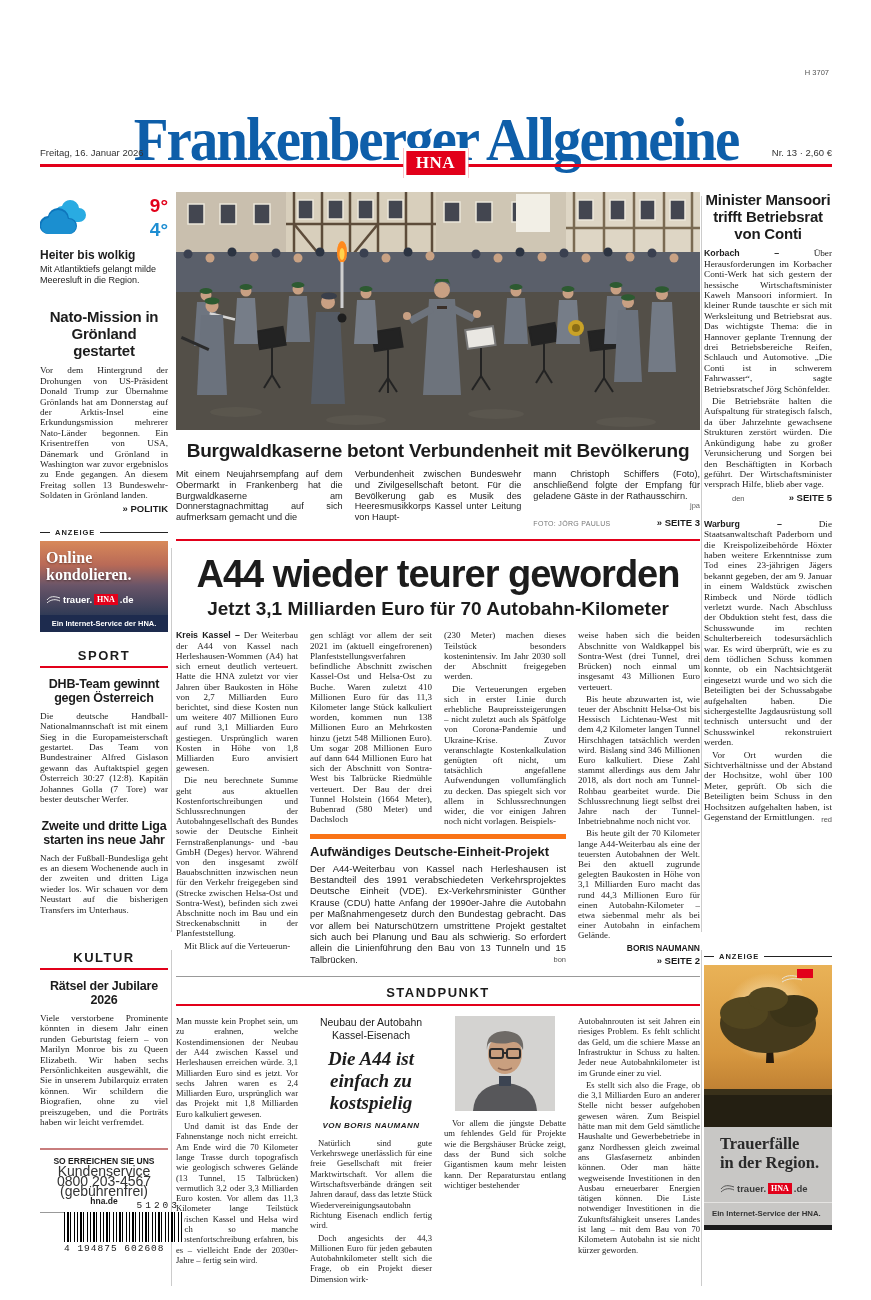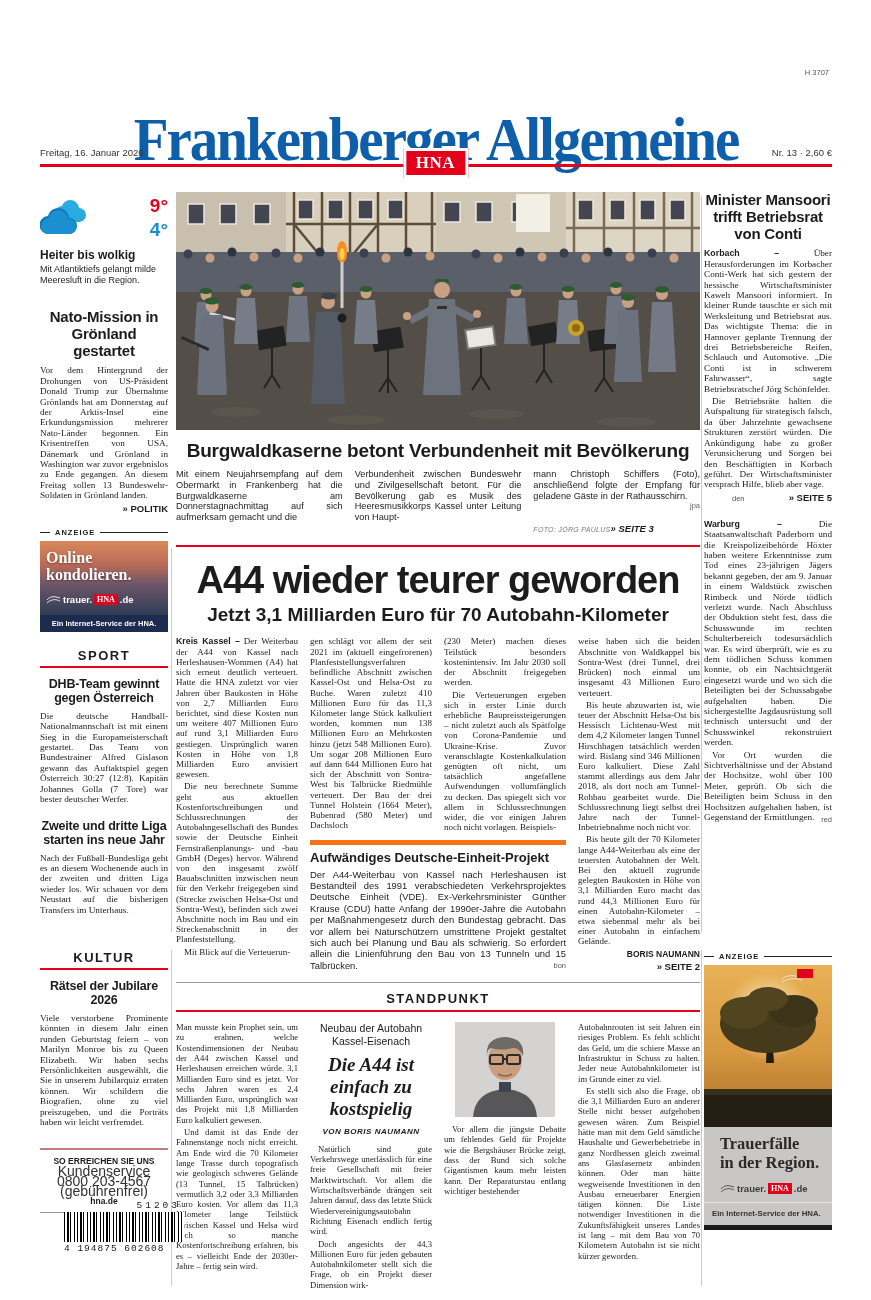--- a/index.html
+++ b/index.html
@@ -66,21 +66,21 @@
   .ad2-panel .adt{font-family:"Liberation Serif",serif;font-weight:bold;color:#2a2a2a;
       font-size:16.5px;line-height:1.15;}
   .ad2-panel .logo-row{color:#3a3a3a;}
   .ad2-foot{background:#c8c7c5;color:#333;font-size:7.8px;font-weight:bold;
       padding:6px 8px 7px 8px;border-top:1px solid #e5e4e2;}
   .ad2-strip{height:5px;background:#1b1b1b;}
   
   .caption-head{font-size:19px;font-weight:bold;text-align:center;letter-spacing:-.2px;margin:10px 0 7px 0;}
   .cap-cols{display:flex;gap:12px;}
   .cap-col{flex:1;font-size:9.2px;line-height:10.8px;text-align:justify;hyphens:auto;}
-  .credit-row{display:flex;align-items:baseline;margin-top:12px;font-style:italic;}
+  .credit-row{display:flex;justify-content:space-between;align-items:baseline;margin-top:6px;}
   .credit{font-size:7px;color:#777;letter-spacing:.3px;}
   .cap-sig{text-align:right;font-size:7.5px;color:#666;}
   .center-redline{height:2.5px;background:#e2001a;margin:9px 0 0 0;}
   .a44-head{font-size:38px;font-weight:bold;text-align:center;letter-spacing:-1px;margin:12px 0 2px 0;}
   .a44-sub{font-size:19px;text-align:center;margin:2px 0 10px 0;}
   .a44-grid{display:grid;grid-template-columns:repeat(4,1fr);column-gap:12px;}
   .a44-grid .c1{grid-column:1;grid-row:1 / span 2;}
   .a44-grid .c2{grid-column:2;grid-row:1;}
   .a44-grid .c3{grid-column:3;grid-row:1;}
   .a44-grid .c4{grid-column:4;grid-row:1 / span 2;}

